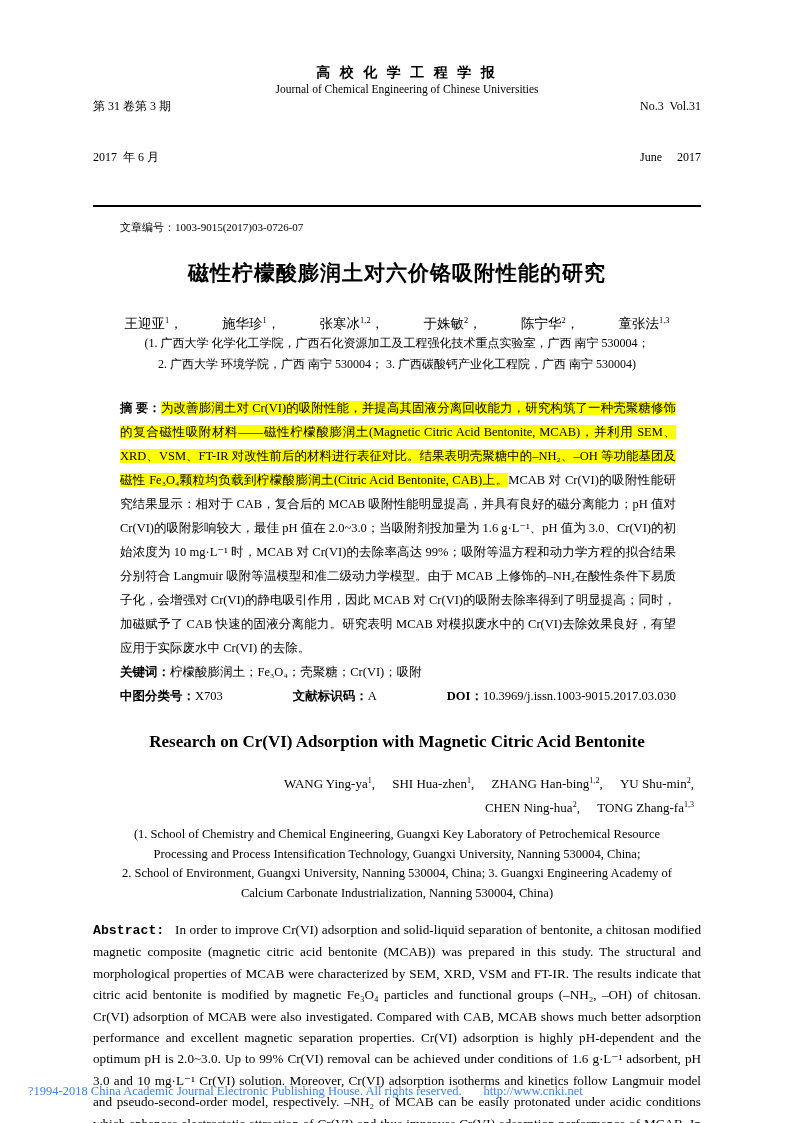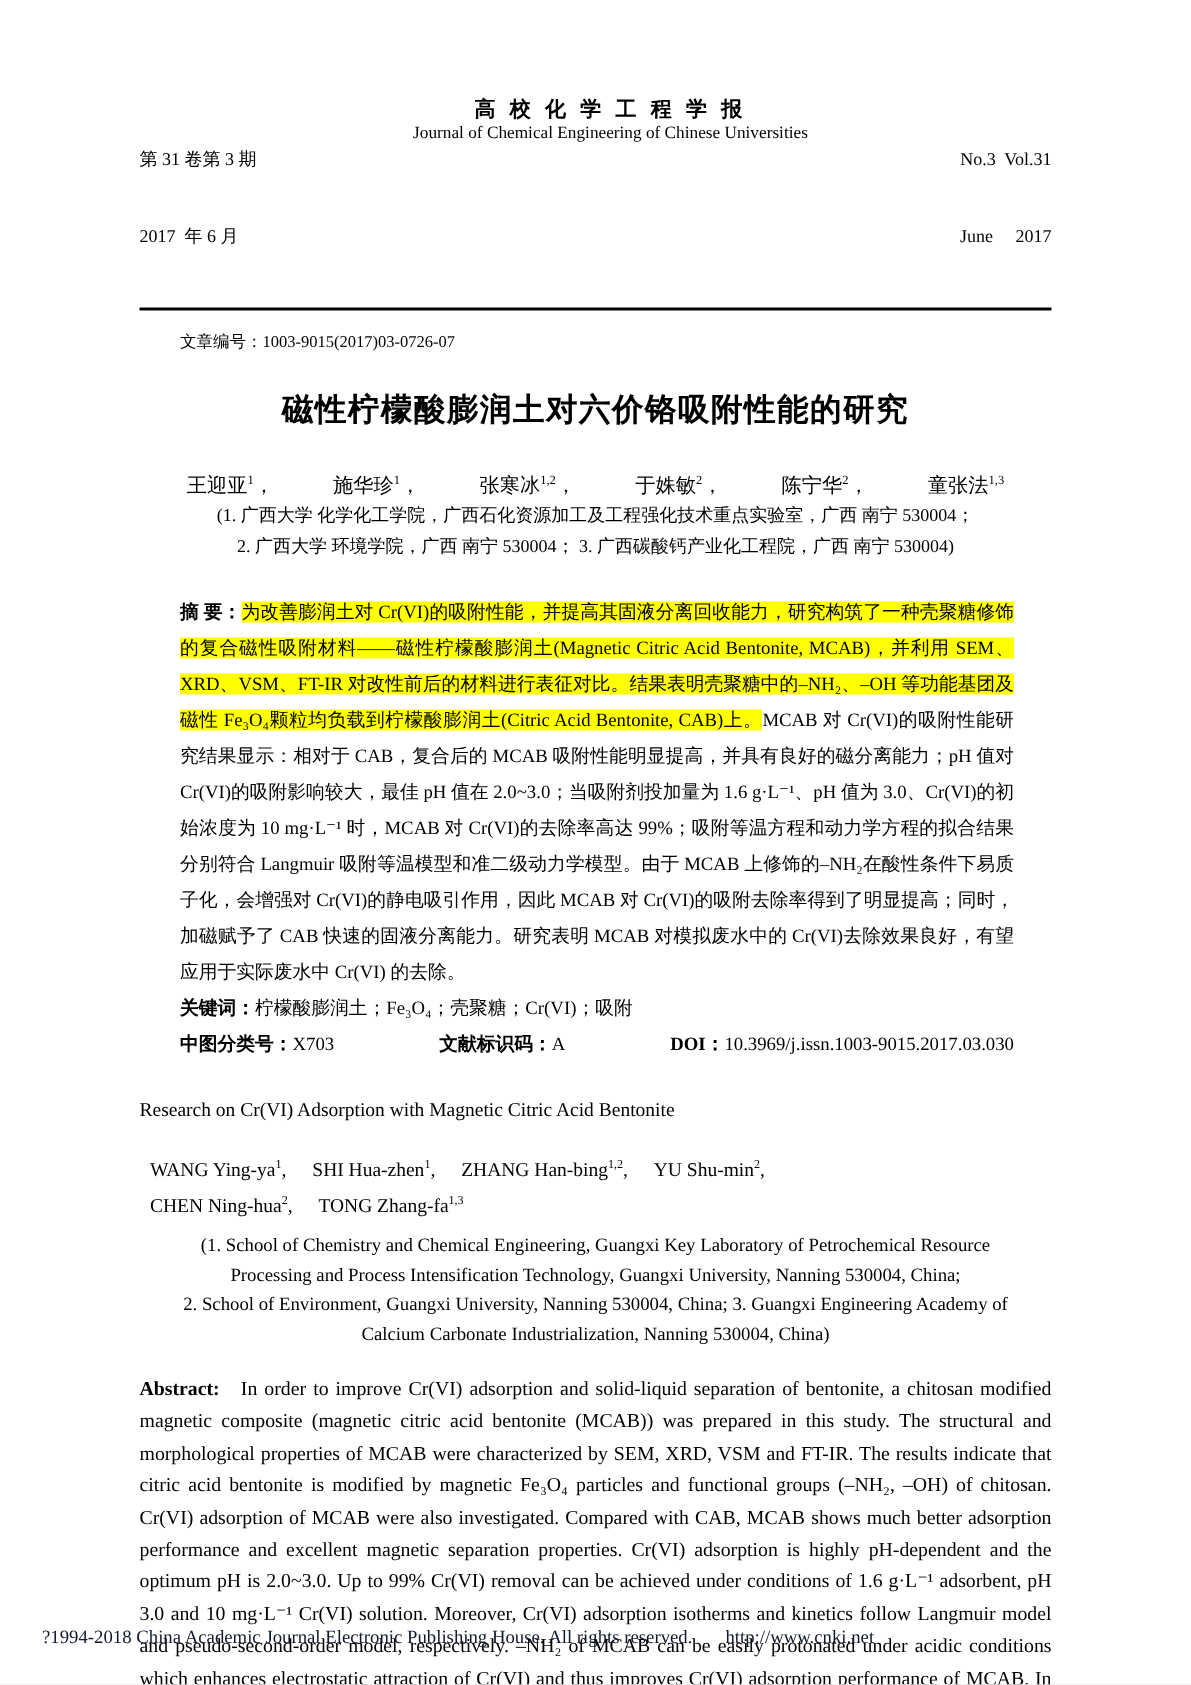--- a/index.html
+++ b/index.html
@@ -42,36 +42,36 @@
     font-size: 12.5px; line-height: 24px;
     text-align: justify;
   }
   .abs-cn .lbl, .kw .lbl, .clc .lbl { font-weight: bold; }
   .hl { background: #ffff00; }
   .kw { margin: 0 25px 0 27px; font-size: 12.5px; line-height: 24px; }
   .clc { margin: 0 25px 0 27px; font-size: 12.5px; line-height: 24px;
          display: flex; justify-content: space-between; gap: 46px; }
 
   
-  .title-en { margin-top: 24px; font-size: 13px; font-weight: normal; }
-  .authors-en { margin-top: 20px; text-align: left; font-size: 13px; line-height: 24px; }
+  .title-en { margin-top: 24px; text-align: center; font-size: 17px; font-weight: bold; }
+  .authors-en { margin-top: 20px; text-align: right; font-size: 13px; line-height: 24px; }
   .authors-en .author { margin: 0 7px; }
   .affil-en { margin-top: 5px; text-align: center; font-size: 12.5px; line-height: 19.5px; }
 
   .abs-en {
     margin-top: 16px;
     font-size: 13.2px; line-height: 21.4px;
     text-align: justify;
   }
-  .abs-en .lbl { font-weight: bold; }
+  .abs-en .lbl { font-weight: bold; font-family: Liberation Mono, monospace; }
 
   
   .cnki-footer {
     position: absolute; left: 28px; top: 1084px; right: 41px;
-    color: #0f172a; font-size: 12.5px;
+    color: #3b82f6; font-size: 12.5px;
   }
   .cnki-footer .url { margin-left: 22px; }
 </style>
 </head>
 <body>
 
 <div class="page">
   <div class="content">
 
     <div class="jheader">

